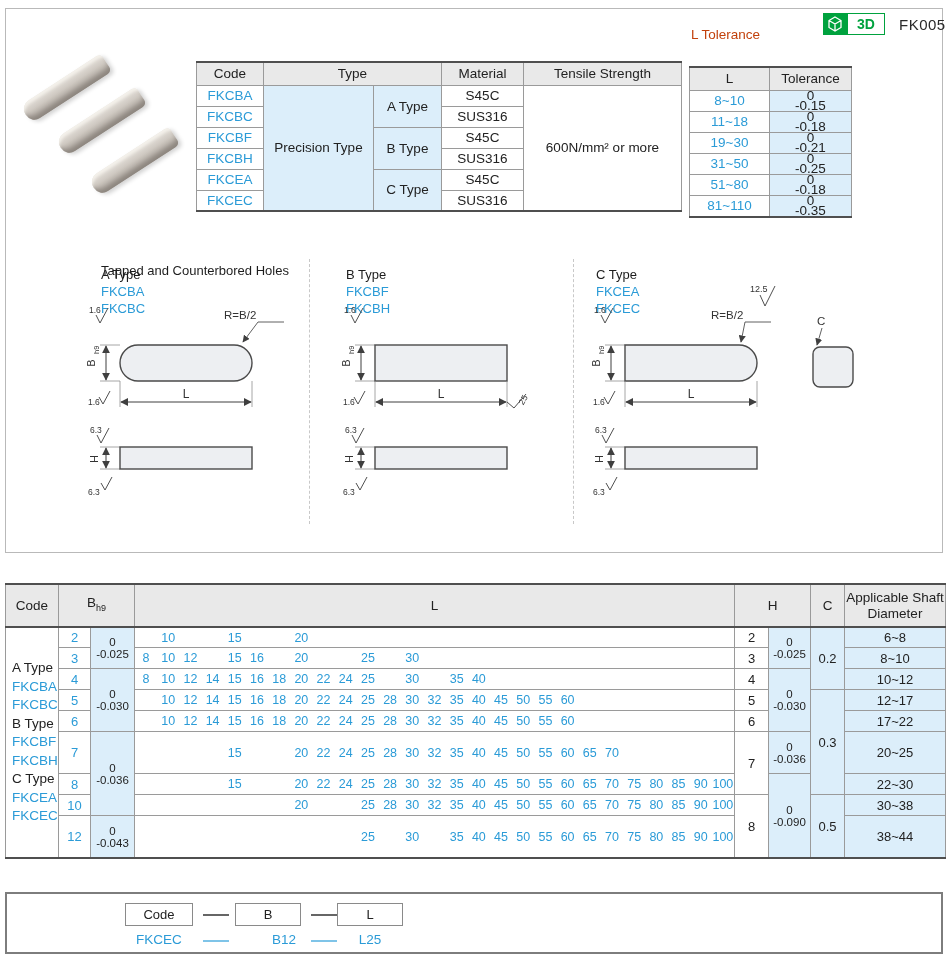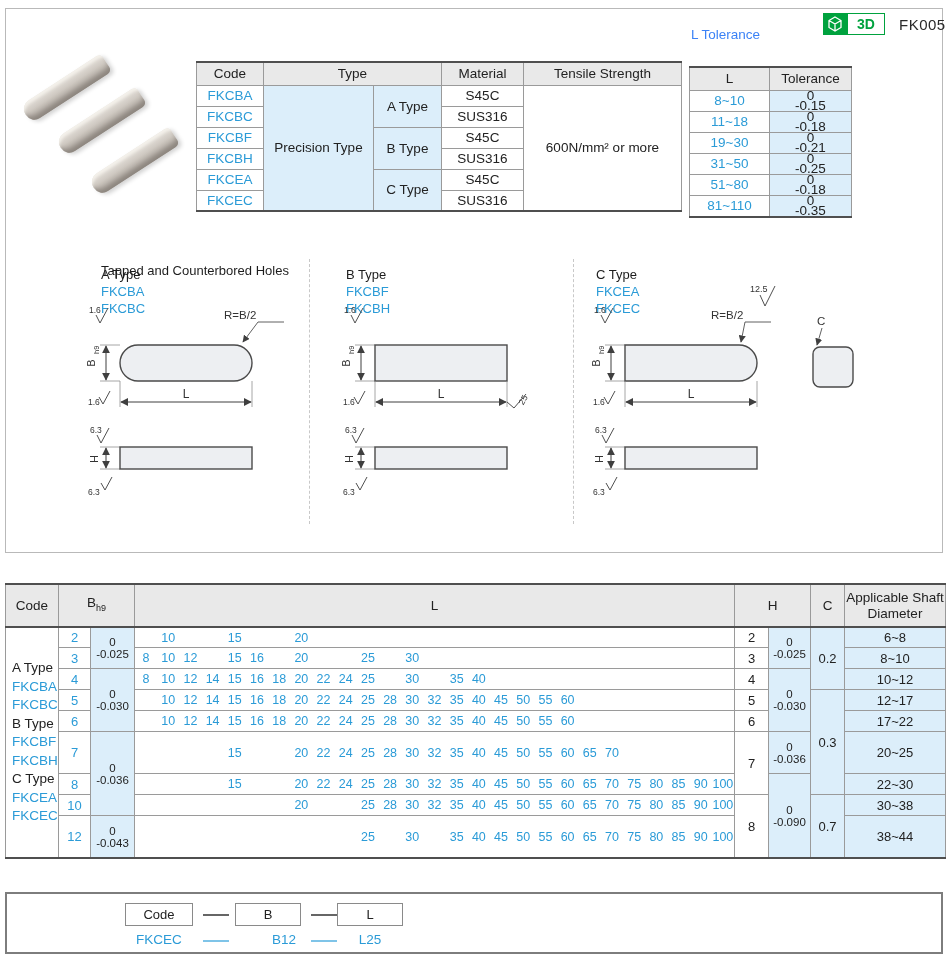--- a/index.html
+++ b/index.html
@@ -25,21 +25,21 @@
 
   
   table.cat { border-collapse:collapse; table-layout:fixed; }
   table.cat th, table.cat td { border:1px solid #9a9a9a; font-weight:normal; text-align:center; padding:0 2px; }
   table.cat th { background:#e9e9e9; font-size:13.5px; height:23px; }
   table.cat td { font-size:13.5px; height:21px; }
   table.cat { border-top:2px solid #4f4f4f; border-bottom:2px solid #4f4f4f; }
   .lb  { background:#dceefa; }
   .blue{ color:#2b9bd7; }
   .spec { position:absolute; left:190px; top:52px; width:485px; }
-  .ltol-title { position:absolute; left:685px; top:18px; font-size:13.5px; color:#3b82f6; }
+  .ltol-title { position:absolute; left:685px; top:18px; font-size:13.5px; color:#c2410c; }
   .ltol { position:absolute; left:683px; top:57px; width:162px; }
   .ltol th { height:34px; }
   .tol2 { line-height:10px; font-size:9.5px; color:#222; padding:1px 0; }
   .tol2 div { text-align:center; }
 
   
   .sec-title { position:absolute; left:95px; top:237px; font-size:13px; color:#1d1d1d;margin-top:17px; }
   .tlabel { position:absolute; font-size:13px; line-height:17px; color:#1d1d1d; }
   .tlabel .code { color:#2b9bd7; }
   .vsep { position:absolute; top:250px; height:265px; border-left:1px dashed #c8c8c8; }
@@ -584,21 +584,21 @@
               <span class="lnum" style="left: 74.0741%;">65</span>
               <span class="lnum" style="left: 77.7778%;">70</span>
               <span class="lnum" style="left: 81.4815%;">75</span>
               <span class="lnum" style="left: 85.1852%;">80</span>
               <span class="lnum" style="left: 88.8889%;">85</span>
               <span class="lnum" style="left: 92.5926%;">90</span>
               <span class="lnum" style="left: 96.2963%;">100</span>
             </div>
           </td>
           <td rowspan="2">8</td>
-          <td class="ccell" rowspan="2">0.7</td>
+          <td class="ccell" rowspan="2">0.5</td>
           <td class="shaftcell">30~38</td>
         </tr>
         <tr style="height: 42px;">
           <td class="bval">12</td>
           <td class="tolcell" rowspan="1">
             <div>0</div>
             <div>-0.043</div>
           </td>
           <td>
             <div class="lgrid" style="height: 41px;">

